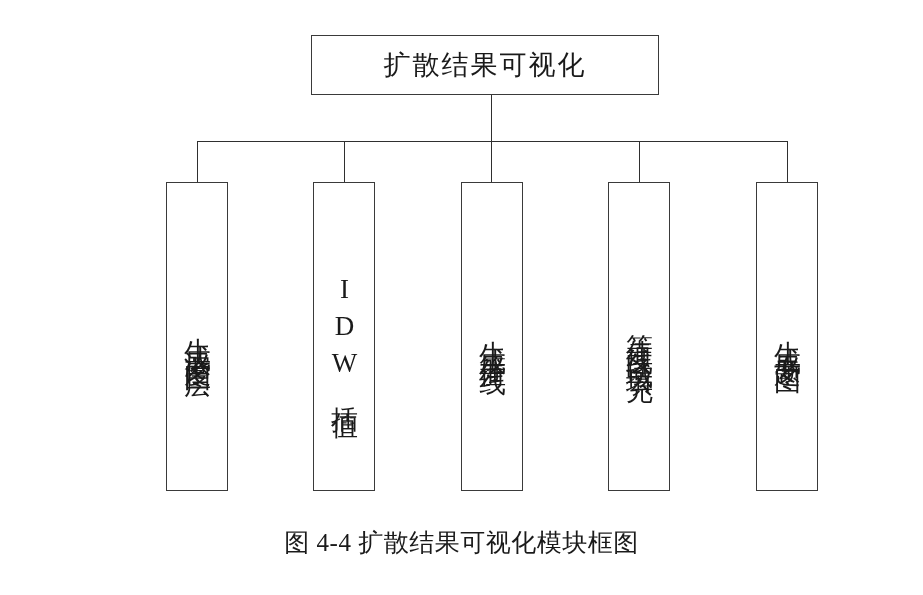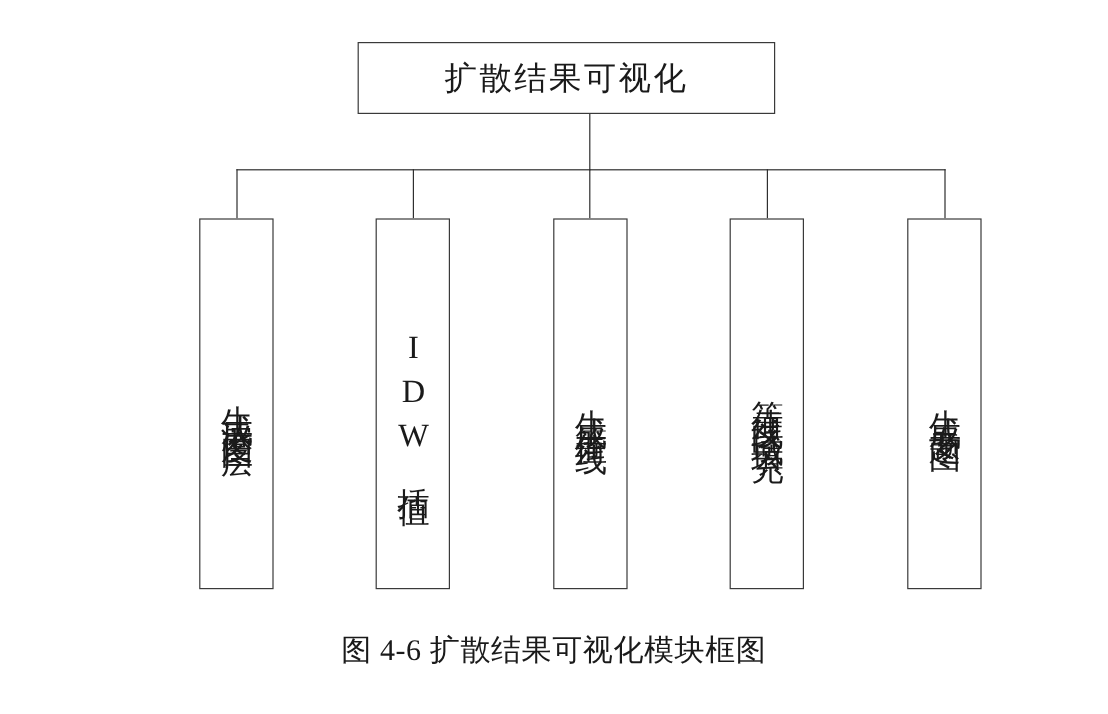--- a/index.html
+++ b/index.html
@@ -22,21 +22,21 @@
     position: absolute;
     box-sizing: border-box;
     border: 1px solid #3a3a3a;
     background: #ffffff;
     display: flex;
     align-items: center;
     justify-content: center;
   }
 
   .node-root {
-    left: 298px;
+    left: 311px;
     top: 35px;
     width: 348px;
     height: 60px;
   }
   .node-root .node-label {
     font-size: 27px;
     line-height: 1;
     letter-spacing: 2px;
     white-space: nowrap;
   }
@@ -129,15 +129,15 @@
   </div>
 
   <div class="node node-leaf leaf-4">
     <span class="node-label">等值线区域填充</span>
   </div>
 
   <div class="node node-leaf leaf-5">
     <span class="node-label">生成专题图</span>
   </div>
 
-  <div class="caption">图 4-6  扩散结果可视化模块框图</div>
+  <div class="caption">图 4-4  扩散结果可视化模块框图</div>
 
 </div>
 
 </body></html>

